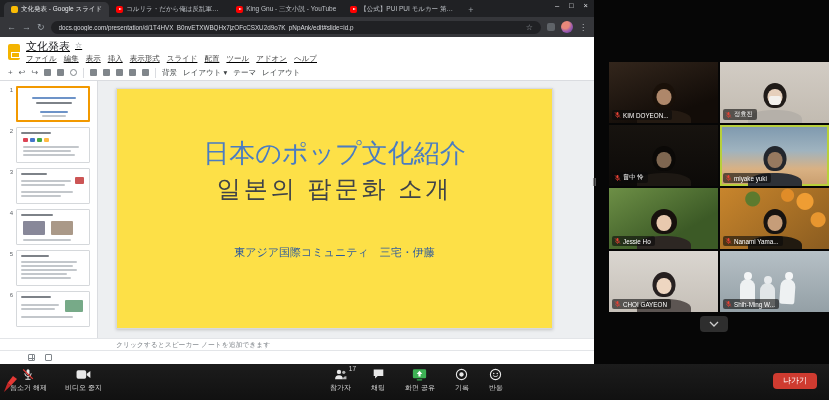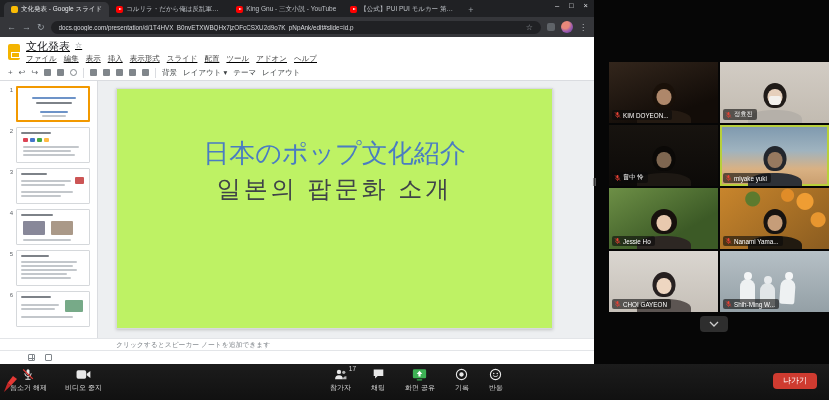--- a/index.html
+++ b/index.html
@@ -59,21 +59,21 @@
   .thumb-row{display:flex;gap:3px;margin-bottom:5px;}
   .thumb-num{width:13px;text-align:right;font-size:6px;color:#5f6368;padding-top:1px;flex:none;}
   .thumb{width:74px;height:36px;background:#fff;border:1px solid #d5d8db;border-radius:1px;position:relative;overflow:hidden;}
   .thumb.selected{border:2px solid #f29900;}
   .tl{position:absolute;height:2px;border-radius:1px;background:#c3c7cb;}
   .tl.blue{background:#6d93c8;}
   .tl.dark{background:#7d8288;}
   .tsq{position:absolute;width:5px;height:4px;border-radius:1px;}
 
   .canvas{flex:1;background:#edeff1;position:relative;min-width:0;}
-  .slide{position:absolute;left:18px;top:7px;width:437px;height:241px;background:#bef264;border:1px solid #d8dadd;box-shadow:0 1px 3px rgba(0,0,0,.18);}
+  .slide{position:absolute;left:18px;top:7px;width:437px;height:241px;background:#fde047;border:1px solid #d8dadd;box-shadow:0 1px 3px rgba(0,0,0,.18);}
   .slide-inner{text-align:center;padding-top:48px;}
   .title-ja{font-size:26px;color:#4a7cc2;line-height:1.3;}
   .title-ko{font-size:24px;color:#3f4348;letter-spacing:3px;margin-top:2px;}
   .sub-ja{margin-top:40px;font-size:11px;color:#2d5a9e;}
   .sub-ko{font-size:11px;color:#26282b;margin-top:2px;}
 
   .notesbar{height:12px;border-top:1px solid #e3e5e8;background:#fff;display:flex;align-items:center;padding-left:116px;font-size:6.8px;color:#80868b;flex:none;}
   .statusbar{height:14px;border-top:1px solid #e3e5e8;background:#fff;display:flex;align-items:center;gap:10px;padding-left:28px;flex:none;}
   .sb-ic{width:7px;height:7px;border:1px solid #80868b;border-radius:1px;}
   .sb-ic.grid{background:linear-gradient(#80868b,#80868b) 3px 0/1px 7px no-repeat,linear-gradient(#80868b,#80868b) 0 3px/7px 1px no-repeat;}
@@ -282,20 +282,21 @@
             <span class="tl" style="left:4px;top:24px;width:52px;height:1.5px;"></span>
           </div>
         </div>
       </div>
 
       <div class="canvas">
         <div class="slide">
           <div class="slide-inner">
             <div class="title-ja">日本のポップ文化紹介</div>
             <div class="title-ko">일본의 팝문화 소개</div>
+            <div class="sub-ja">東アジア国際コミュニティ　三宅・伊藤</div>
           </div>
         </div>
       </div>
     </div>
 
     <div class="notesbar">
       <span>クリックするとスピーカー ノートを追加できます</span>
     </div>
     <div class="statusbar">
       <span class="sb-ic grid"></span>

